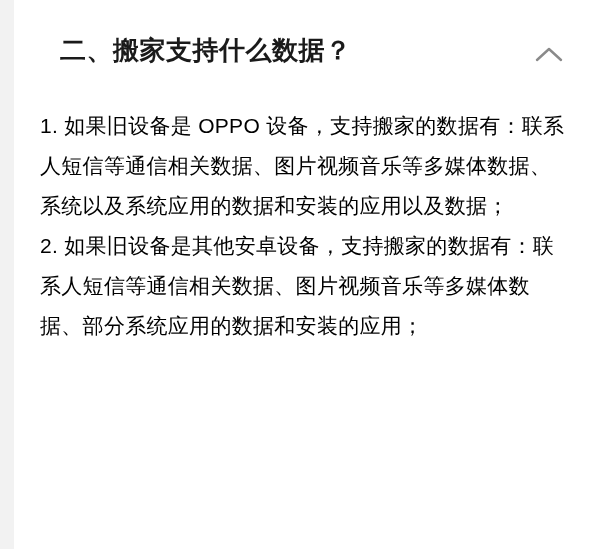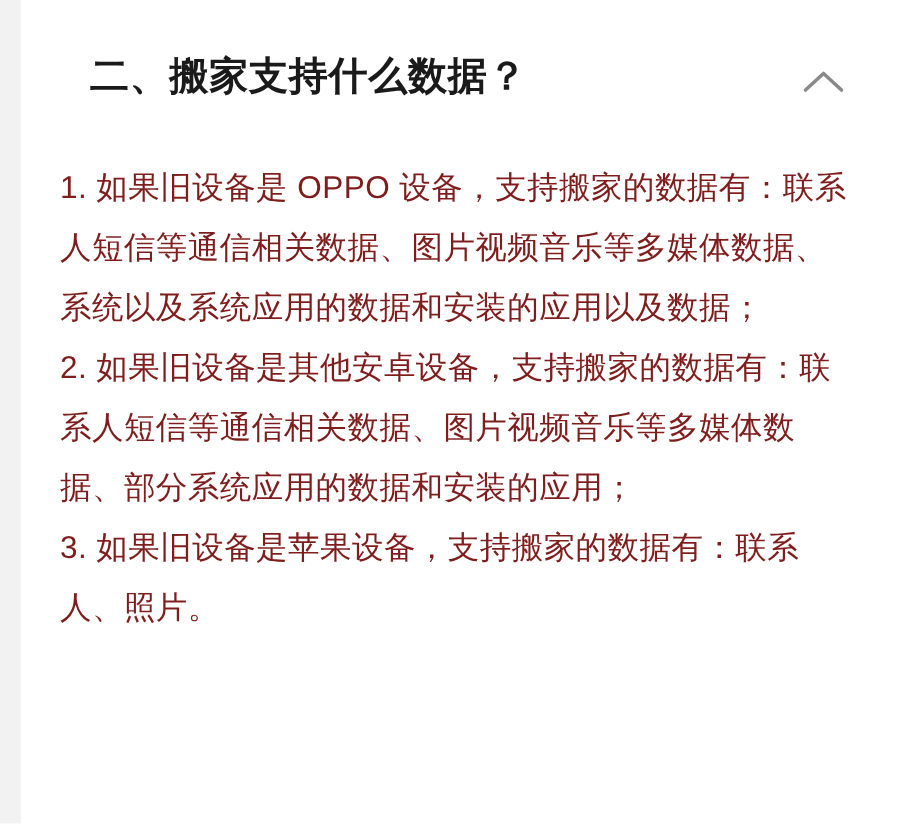--- a/index.html
+++ b/index.html
@@ -61,21 +61,21 @@
   }
   .chevron svg {
     display: block;
   }
   .faq-body {
     margin-top: 30px;
   }
   .para {
     font-size: 21px;
     line-height: 40px;
-    color: #7f1d1d;
+    color: #000000;
     letter-spacing: 0.3px;
     margin: 0;
     text-align: left;
     word-break: break-all;
   }
 </style>
 </head>
 <body>
 
 <div class="page">
@@ -88,17 +88,16 @@
       <span class="chevron">
         <svg width="34" height="34" viewBox="0 0 34 34" aria-hidden="true">
           <path d="M5 22 L17 11 L29 22" fill="none" stroke="#8a8a8a" stroke-width="2.4" stroke-linecap="round" stroke-linejoin="round"></path>
         </svg>
       </span>
     </div>
 
     <div class="faq-body">
       <p class="para">1. 如果旧设备是 OPPO 设备，支持搬家的数据有：联系人短信等通信相关数据、图片视频音乐等多媒体数据、系统以及系统应用的数据和安装的应用以及数据；</p>
       <p class="para">2. 如果旧设备是其他安卓设备，支持搬家的数据有：联系人短信等通信相关数据、图片视频音乐等多媒体数据、部分系统应用的数据和安装的应用；</p>
-      <p class="para">3. 如果旧设备是苹果设备，支持搬家的数据有：联系人、照片。</p>
     </div>
 
   </div>
 </div>
 
 </body></html>

